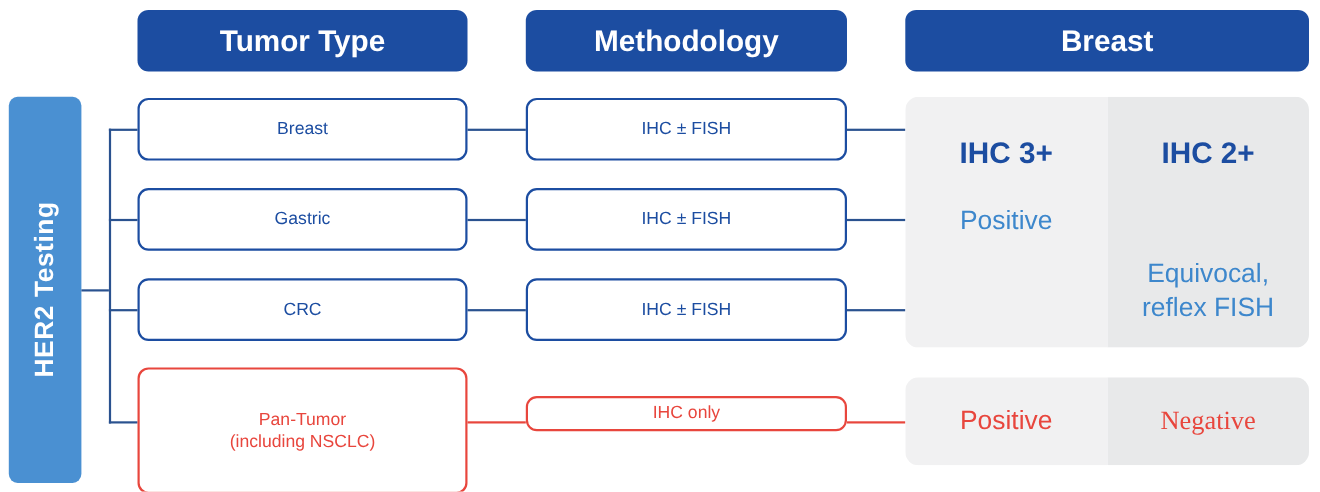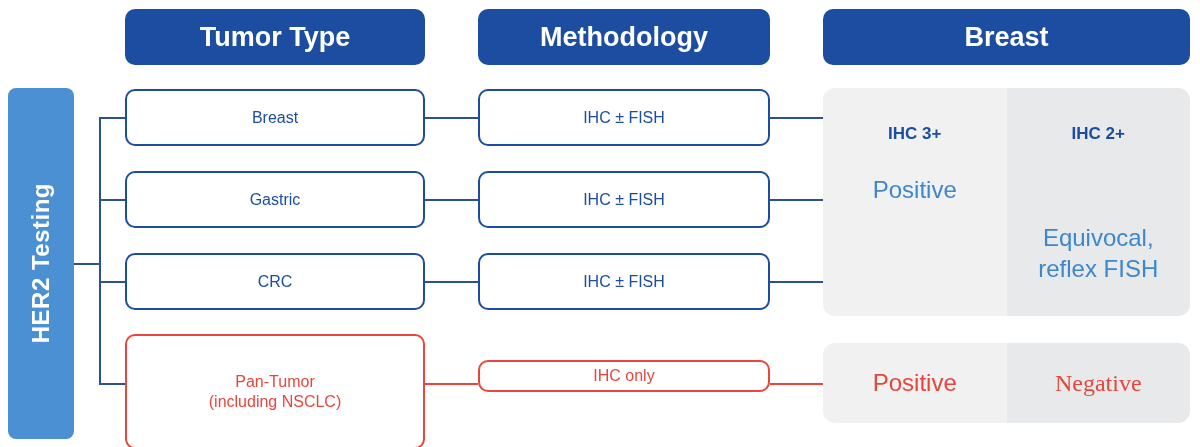--- a/index.html
+++ b/index.html
@@ -39,21 +39,21 @@
   .t-row4{top:334px;height:115px;}
   .m-row4{top:360px;height:32px;}
 
   .line{position:absolute;background:var(--line-blue);}
   .line.red{background:var(--red);}
 
   .results-top{position:absolute;left:823px;top:88px;width:367px;height:228px;border-radius:12px;overflow:hidden;display:flex;}
   .rhalf{flex:1;display:flex;flex-direction:column;align-items:center;padding-top:36px;}
   .rhalf.lft{background:var(--gray-left);}
   .rhalf.rgt{background:var(--gray-right);gap:48px;}
-  .r-title{font-size:17px;font-weight:700;color:var(--text-blue);margin-bottom:30px;}
+  .r-title{font-size:27px;font-weight:700;color:var(--text-blue);margin-bottom:30px;}
   .r-sub{font-size:24px;color:var(--light-blue);text-align:center;white-space:pre-line;line-height:1.3;}
 
   .results-bottom{position:absolute;left:823px;top:343px;width:367px;height:80px;border-radius:12px;overflow:hidden;display:flex;}
   .bhalf{flex:1;display:flex;align-items:center;justify-content:center;font-size:24px;font-weight:500;color:var(--red);}
   .bhalf.lft{background:var(--gray-left);}
   .bhalf.rgt{background:var(--gray-right);font-family:Liberation Serif, serif;}
 </style>
 </head>
 <body>
 

